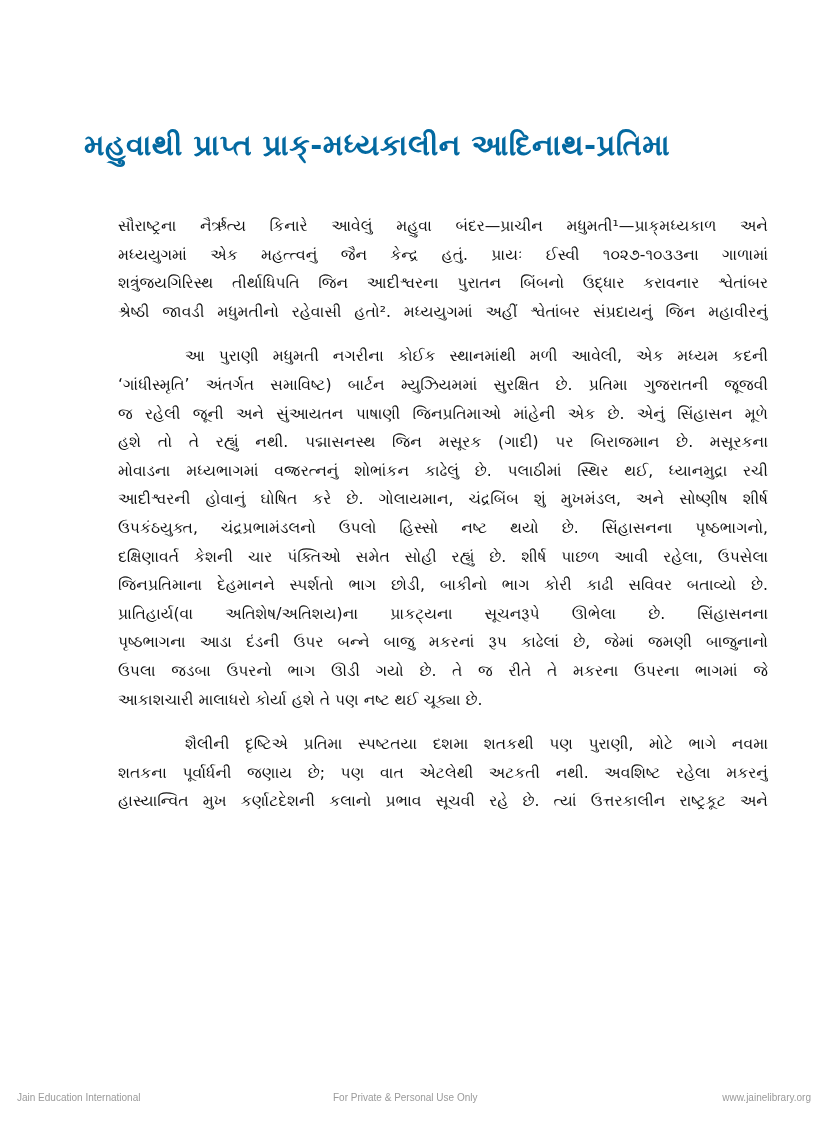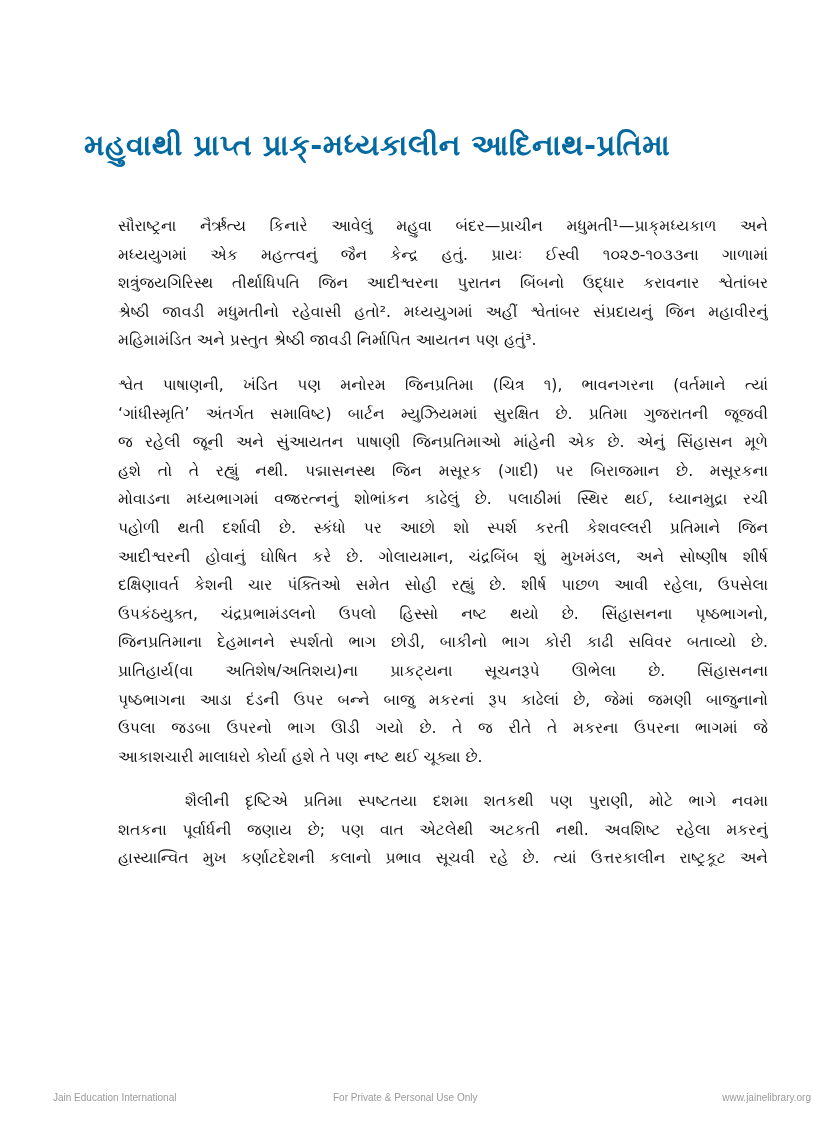--- a/index.html
+++ b/index.html
@@ -12,51 +12,49 @@
   .body-text { position: absolute; left: 118px; top: 212px; width: 652px; }
   .para { margin: 0 2px 16px 0; font-size: 15.6px; line-height: 28.6px;
           text-align: justify; }
   .line { display: block; text-align: justify; text-align-last: justify;
           white-space: nowrap; overflow: hidden; height: 28.6px; }
   .line.last { text-align-last: left; }
   .line.indent { padding-left: 67px; }
   .footer { position: absolute; top: 1092px; left: 0; width: 828px;
             font-family: "Liberation Sans", sans-serif; font-size: 10px;
             color: #9a9a9a; }
-  .footer .f-left { position: absolute; left: 17px; margin-left: 36px; }
+  .footer .f-left { position: absolute; left: 17px; }
   .footer .f-center { position: absolute; left: 333px; }
   .footer .f-right { position: absolute; right: 17px; }
 </style>
 </head>
 <body>
 
 <div class="page">
 
   <div class="title">મહુવાથી પ્રાપ્ત પ્રાક્‌-મધ્યકાલીન આદિનાથ-પ્રતિમા</div>
 
   <div class="body-text">
 
     <div class="para">
       <span class="line">સૌરાષ્ટ્રના નૈર્ઋત્ય કિનારે આવેલું મહુવા બંદર—પ્રાચીન મધુમતી¹—પ્રાક્‌મધ્યકાળ અને</span>
       <span class="line">મધ્યયુગમાં એક મહત્ત્વનું જૈન કેન્દ્ર હતું. પ્રાયઃ ઈસ્વી ૧૦૨૭-૧૦૩૩ના ગાળામાં</span>
       <span class="line">શત્રુંજયગિરિસ્થ તીર્થાધિપતિ જિન આદીશ્વરના પુરાતન બિંબનો ઉદ્ધાર કરાવનાર શ્વેતાંબર</span>
       <span class="line">શ્રેષ્ઠી જાવડી મધુમતીનો રહેવાસી હતો². મધ્યયુગમાં અહીં શ્વેતાંબર સંપ્રદાયનું જિન મહાવીરનું</span>
-      <span class="line last">મહિમામંડિત અને પ્રસ્તુત શ્રેષ્ઠી જાવડી નિર્માપિત આયતન પણ હતું³.</span>
     </div>
 
     <div class="para">
-      <span class="line">શ્વેત પાષાણની, ખંડિત પણ મનોરમ જિનપ્રતિમા (ચિત્ર ૧), ભાવનગરના (વર્તમાને ત્યાં</span>
+      <span class="line indent">આ પુરાણી મધુમતી નગરીના કોઈક સ્થાનમાંથી મળી આવેલી, એક મધ્યમ કદની</span>
       <span class="line">‘ગાંધીસ્મૃતિ’ અંતર્ગત સમાવિષ્ટ) બાર્ટન મ્યુઝિયમમાં સુરક્ષિત છે. પ્રતિમા ગુજરાતની જૂજવી</span>
       <span class="line">જ રહેલી જૂની અને સુંઆયતન પાષાણી જિનપ્રતિમાઓ માંહેની એક છે. એનું સિંહાસન મૂળે</span>
       <span class="line">હશે તો તે રહ્યું નથી. પદ્માસનસ્થ જિન મસૂરક (ગાદી) પર બિરાજમાન છે. મસૂરકના</span>
       <span class="line">મોવાડના મધ્યભાગમાં વજ્રરત્નનું શોભાંકન કાઢેલું છે. પલાઠીમાં સ્થિર થઈ, ધ્યાનમુદ્રા રચી</span>
-      <span class="line">પહોળી થતી દર્શાવી છે. સ્કંધો પર આછો શો સ્પર્શ કરતી કેશવલ્લરી પ્રતિમાને જિન</span>
       <span class="line">આદીશ્વરની હોવાનું ઘોષિત કરે છે. ગોલાયમાન, ચંદ્રબિંબ શું મુખમંડલ, અને સોષ્ણીષ શીર્ષ</span>
+      <span class="line">ઉપકંઠયુક્ત, ચંદ્રપ્રભામંડલનો ઉપલો હિસ્સો નષ્ટ થયો છે. સિંહાસનના પૃષ્ઠભાગનો,</span>
       <span class="line">દક્ષિણાવર્ત કેશની ચાર પંક્તિઓ સમેત સોહી રહ્યું છે. શીર્ષ પાછળ આવી રહેલા, ઉપસેલા</span>
-      <span class="line">ઉપકંઠયુક્ત, ચંદ્રપ્રભામંડલનો ઉપલો હિસ્સો નષ્ટ થયો છે. સિંહાસનના પૃષ્ઠભાગનો,</span>
       <span class="line">જિનપ્રતિમાના દેહમાનને સ્પર્શતો ભાગ છોડી, બાકીનો ભાગ કોરી કાઢી સવિવર બતાવ્યો છે.</span>
       <span class="line">પ્રાતિહાર્ય(વા અતિશેષ/અતિશય)ના પ્રાકટ્યના સૂચનરૂપે ઊભેલા છે. સિંહાસનના</span>
       <span class="line">પૃષ્ઠભાગના આડા દંડની ઉપર બન્ને બાજુ મકરનાં રૂપ કાઢેલાં છે, જેમાં જમણી બાજુનાનો</span>
       <span class="line">ઉપલા જડબા ઉપરનો ભાગ ઊડી ગયો છે. તે જ રીતે તે મકરના ઉપરના ભાગમાં જે</span>
       <span class="line last">આકાશચારી માલાધરો કોર્યા હશે તે પણ નષ્ટ થઈ ચૂક્યા છે.</span>
     </div>
 
     <div class="para">
       <span class="line indent">શૈલીની દૃષ્ટિએ પ્રતિમા સ્પષ્ટતયા દશમા શતકથી પણ પુરાણી, મોટે ભાગે નવમા</span>
       <span class="line">શતકના પૂર્વાર્ધની જણાય છે; પણ વાત એટલેથી અટકતી નથી. અવશિષ્ટ રહેલા મકરનું</span>

